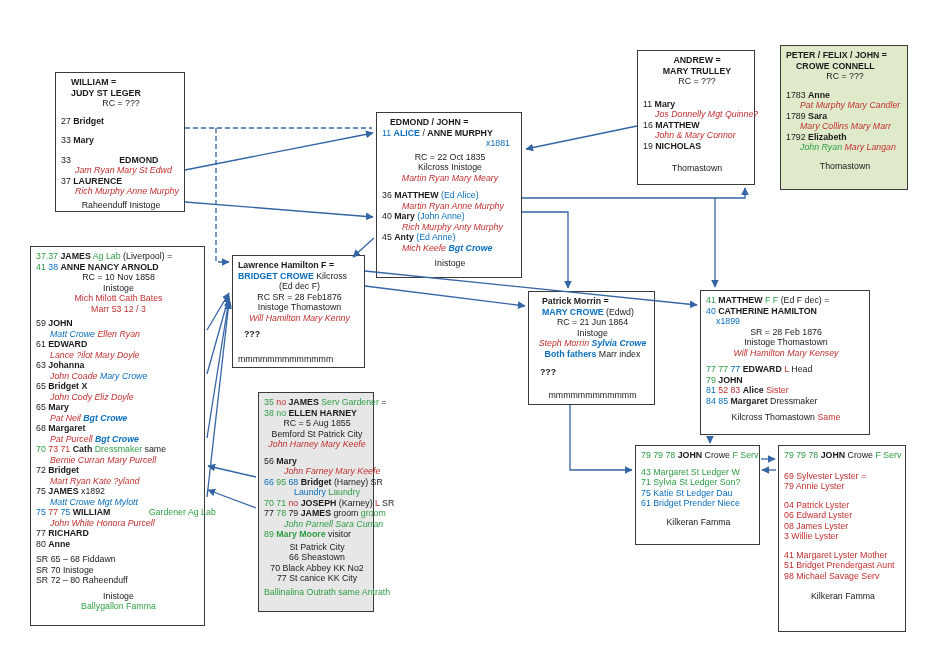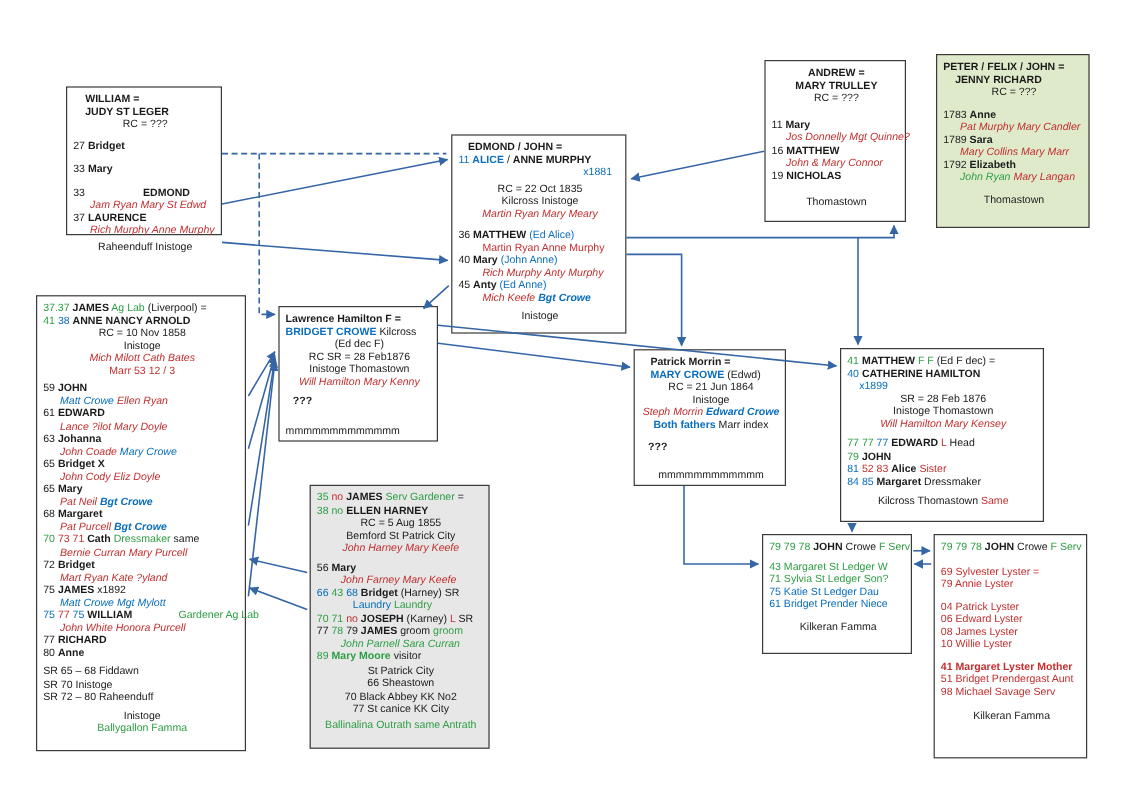--- a/index.html
+++ b/index.html
@@ -42,21 +42,21 @@
       <polyline points="207,497 229,302" fill="none" stroke="#3465a4" stroke-width="1.3" marker-end="url(#arr)"></polyline>
       <polyline points="256,477 208,466" fill="none" stroke="#3465a4" stroke-width="1.3" marker-end="url(#arr)"></polyline>
       <polyline points="256,508 208,490" fill="none" stroke="#3465a4" stroke-width="1.3" marker-end="url(#arr)"></polyline>
       <polyline points="570,405 570,470 632,470" fill="none" stroke="#3465a4" stroke-width="1.3" marker-end="url(#arr)"></polyline>
       <polyline points="710,436 710,443" fill="none" stroke="#3465a4" stroke-width="1.3" marker-end="url(#arr)"></polyline>
       <polyline points="761,459 775,459" fill="none" stroke="#3465a4" stroke-width="1.3" marker-end="url(#arr)"></polyline>
       <polyline points="776,470 762,470" fill="none" stroke="#3465a4" stroke-width="1.3" marker-end="url(#arr)"></polyline>
       <polyline points="637,126 526,149" fill="none" stroke="#3465a4" stroke-width="1.3" marker-end="url(#arr)"></polyline>
     </svg>
 
-  <div class="box" style="left:55px;top:72px;width:130px;height:124px">
+  <div class="box" style="left:55px;top:72px;width:130px;height:140px">
       <div class="ln" style="padding-left: 10px;"><span style="color: rgb(26, 26, 26); font-weight: 700;">WILLIAM  =</span></div>
       <div class="ln" style="padding-left: 10px;"><span style="color: rgb(26, 26, 26); font-weight: 700;">JUDY ST LEGER</span></div>
       <div class="ln ctr"><span style="color: rgb(26, 26, 26);">RC = ???</span></div>
       <div class="ln" style="margin-top: 7px;"><span style="color: rgb(26, 26, 26);">27  </span><span style="color: rgb(26, 26, 26); font-weight: 700;">Bridget</span></div>
       <div class="ln" style="margin-top: 9px;"><span style="color: rgb(26, 26, 26);">33  </span><span style="color: rgb(26, 26, 26); font-weight: 700;">Mary</span></div>
       <div class="ln" style="margin-top: 9px;"><span style="color: rgb(26, 26, 26);">33  </span><span style="color: rgb(26, 26, 26); font-weight: 700; padding-left: 46px;">EDMOND</span></div>
       <div class="ln" style="padding-left: 14px;"><span style="color: rgb(194, 47, 47); font-style: italic;">Jam Ryan Mary St Edwd</span></div>
       <div class="ln"><span style="color: rgb(26, 26, 26);">37  </span><span style="color: rgb(26, 26, 26); font-weight: 700;">LAURENCE</span></div>
       <div class="ln" style="padding-left: 14px;"><span style="color: rgb(194, 47, 47); font-style: italic;">Rich Murphy Anne Murphy</span></div>
       <div class="ln ctr" style="margin-top: 3px;"><span style="color: rgb(26, 26, 26);">Raheenduff  Inistoge</span></div>
@@ -67,51 +67,51 @@
       <div class="ln ctr"><span style="color: rgb(26, 26, 26);">RC = ???</span></div>
       <div class="ln" style="margin-top: 12px;"><span style="color: rgb(26, 26, 26);">11  </span><span style="color: rgb(26, 26, 26); font-weight: 700;">Mary</span></div>
       <div class="ln" style="padding-left: 12px;"><span style="color: rgb(194, 47, 47); font-style: italic;">Jos Donnelly Mgt Quinne?</span></div>
       <div class="ln"><span style="color: rgb(26, 26, 26);">16  </span><span style="color: rgb(26, 26, 26); font-weight: 700;">MATTHEW</span></div>
       <div class="ln" style="padding-left: 12px;"><span style="color: rgb(194, 47, 47); font-style: italic;">John &amp; Mary Connor</span></div>
       <div class="ln"><span style="color: rgb(26, 26, 26);">19  </span><span style="color: rgb(26, 26, 26); font-weight: 700;">NICHOLAS</span></div>
       <div class="ln ctr" style="margin-top: 12px;"><span style="color: rgb(26, 26, 26);">Thomastown</span></div>
     </div>
   <div class="box bg-green" style="left:780px;top:45px;width:128px;height:145px">
       <div class="ln"><span style="color: rgb(26, 26, 26); font-weight: 700;">PETER / FELIX / JOHN  =</span></div>
-      <div class="ln" style="padding-left: 10px;"><span style="color: rgb(26, 26, 26); font-weight: 700;">JENNY RICHARD</span></div>
+      <div class="ln" style="padding-left: 10px;"><span style="color: rgb(26, 26, 26); font-weight: 700;">CROWE CONNELL</span></div>
       <div class="ln ctr"><span style="color: rgb(26, 26, 26);">RC = ???</span></div>
       <div class="ln" style="margin-top: 8px;"><span style="color: rgb(26, 26, 26);">1783  </span><span style="color: rgb(26, 26, 26); font-weight: 700;">Anne</span></div>
       <div class="ln" style="padding-left: 14px;"><span style="color: rgb(194, 47, 47); font-style: italic;">Pat Murphy Mary Candler</span></div>
       <div class="ln"><span style="color: rgb(26, 26, 26);">1789  </span><span style="color: rgb(26, 26, 26); font-weight: 700;">Sara</span></div>
       <div class="ln" style="padding-left: 14px;"><span style="color: rgb(194, 47, 47); font-style: italic;">Mary Collins Mary Marr</span></div>
       <div class="ln"><span style="color: rgb(26, 26, 26);">1792  </span><span style="color: rgb(26, 26, 26); font-weight: 700;">Elizabeth</span></div>
       <div class="ln" style="padding-left: 14px;"><span style="color: rgb(46, 158, 68); font-style: italic;">John Ryan </span><span style="color: rgb(194, 47, 47); font-style: italic;">Mary Langan</span></div>
       <div class="ln ctr" style="margin-top: 8px;"><span style="color: rgb(26, 26, 26);">Thomastown</span></div>
     </div>
   <div class="box" style="left:376px;top:112px;width:146px;height:166px">
       <div class="ln" style="padding-left: 8px;"><span style="color: rgb(26, 26, 26); font-weight: 700;">EDMOND / JOHN  =</span></div>
       <div class="ln"><span style="color: rgb(10, 110, 189);">11 </span><span style="color: rgb(10, 110, 189); font-weight: 700;">ALICE</span><span style="color: rgb(26, 26, 26);"> / </span><span style="color: rgb(26, 26, 26); font-weight: 700;">ANNE MURPHY</span></div>
       <div class="ln rgt"><span style="color: rgb(10, 110, 189);">x1881</span></div>
       <div class="ln ctr" style="margin-top: 3px;"><span style="color: rgb(26, 26, 26);">RC = 22 Oct 1835</span></div>
       <div class="ln ctr"><span style="color: rgb(26, 26, 26);">Kilcross  Inistoge</span></div>
       <div class="ln ctr"><span style="color: rgb(194, 47, 47); font-style: italic;">Martin Ryan Mary Meary</span></div>
       <div class="ln" style="margin-top: 7px;"><span style="color: rgb(26, 26, 26);">36  </span><span style="color: rgb(26, 26, 26); font-weight: 700;">MATTHEW</span><span style="color: rgb(10, 110, 189);">  (Ed Alice)</span></div>
-      <div class="ln" style="padding-left: 20px;"><span style="color: rgb(194, 47, 47); ">Martin Ryan Anne Murphy</span></div>
+      <div class="ln" style="padding-left: 20px;"><span style="color: rgb(194, 47, 47); font-style: italic;">Martin Ryan Anne Murphy</span></div>
       <div class="ln"><span style="color: rgb(26, 26, 26);">40  </span><span style="color: rgb(26, 26, 26); font-weight: 700;">Mary</span><span style="color: rgb(10, 110, 189);">  (John Anne)</span></div>
       <div class="ln" style="padding-left: 20px;"><span style="color: rgb(194, 47, 47); font-style: italic;">Rich Murphy Anty Murphy</span></div>
       <div class="ln"><span style="color: rgb(26, 26, 26);">45  </span><span style="color: rgb(26, 26, 26); font-weight: 700;">Anty</span><span style="color: rgb(10, 110, 189);">  (Ed Anne)</span></div>
       <div class="ln" style="padding-left: 20px;"><span style="color: rgb(194, 47, 47); font-style: italic;">Mich Keefe </span><span style="color: rgb(10, 110, 189); font-style: italic; font-weight: 700;">Bgt Crowe</span></div>
       <div class="ln ctr" style="margin-top: 5px;"><span style="color: rgb(26, 26, 26);">Inistoge</span></div>
     </div>
   <div class="box" style="left:30px;top:246px;width:175px;height:380px">
       <div class="ln"><span style="color: rgb(46, 158, 68);">37.37 </span><span style="color: rgb(26, 26, 26); font-weight: 700;">JAMES</span><span style="color: rgb(46, 158, 68);"> Ag Lab</span><span style="color: rgb(26, 26, 26);"> (Liverpool)  =</span></div>
       <div class="ln"><span style="color: rgb(46, 158, 68);">41 </span><span style="color: rgb(10, 110, 189);">38 </span><span style="color: rgb(26, 26, 26); font-weight: 700;">ANNE NANCY ARNOLD</span></div>
       <div class="ln ctr"><span style="color: rgb(26, 26, 26);">RC = 10 Nov 1858</span></div>
       <div class="ln ctr"><span style="color: rgb(26, 26, 26);">Inistoge</span></div>
-      <div class="ln ctr"><span style="color: rgb(194, 47, 47); font-style: italic;">Mich Milott Cath Bates</span></div>
+      <div class="ln ctr"><span style="color: rgb(194, 47, 47); ">Mich Milott Cath Bates</span></div>
       <div class="ln ctr"><span style="color: rgb(194, 47, 47);">Marr 53   12 / 3</span></div>
       <div class="ln" style="margin-top: 4px;"><span style="color: rgb(26, 26, 26);">59  </span><span style="color: rgb(26, 26, 26); font-weight: 700;">JOHN</span></div>
       <div class="ln" style="padding-left: 14px;"><span style="color: rgb(10, 110, 189); font-style: italic;">Matt Crowe </span><span style="color: rgb(194, 47, 47); font-style: italic;">Ellen Ryan</span></div>
       <div class="ln"><span style="color: rgb(26, 26, 26);">61  </span><span style="color: rgb(26, 26, 26); font-weight: 700;">EDWARD</span></div>
       <div class="ln" style="padding-left: 14px;"><span style="color: rgb(194, 47, 47); font-style: italic;">Lance ?ilot Mary Doyle</span></div>
       <div class="ln"><span style="color: rgb(26, 26, 26);">63  </span><span style="color: rgb(26, 26, 26); font-weight: 700;">Johanna</span></div>
       <div class="ln" style="padding-left: 14px;"><span style="color: rgb(194, 47, 47); font-style: italic;">John Coade </span><span style="color: rgb(10, 110, 189); font-style: italic;">Mary Crowe</span></div>
       <div class="ln"><span style="color: rgb(26, 26, 26);">65  </span><span style="color: rgb(26, 26, 26); font-weight: 700;">Bridget X</span></div>
       <div class="ln" style="padding-left: 14px;"><span style="color: rgb(194, 47, 47); font-style: italic;">John Cody Eliz Doyle</span></div>
       <div class="ln"><span style="color: rgb(26, 26, 26);">65  </span><span style="color: rgb(26, 26, 26); font-weight: 700;">Mary</span></div>
@@ -137,46 +137,46 @@
   <div class="box" style="left:232px;top:255px;width:133px;height:113px">
       <div class="ln"><span style="color: rgb(26, 26, 26); font-weight: 700;">Lawrence Hamilton F  =</span></div>
       <div class="ln"><span style="color: rgb(10, 110, 189); font-weight: 700;">BRIDGET CROWE </span><span style="color: rgb(26, 26, 26);">Kilcross</span></div>
       <div class="ln ctr"><span style="color: rgb(26, 26, 26);">(Ed dec F)</span></div>
       <div class="ln ctr"><span style="color: rgb(26, 26, 26);">RC SR = 28 Feb1876</span></div>
       <div class="ln ctr"><span style="color: rgb(26, 26, 26);">Inistoge  Thomastown</span></div>
       <div class="ln ctr"><span style="color: rgb(194, 47, 47); font-style: italic;">Will Hamilton Mary Kenny</span></div>
       <div class="ln" style="margin-top: 6px; padding-left: 6px;"><span style="color: rgb(26, 26, 26); font-weight: 700;">???</span></div>
       <div class="ln" style="margin-top: 14px;"><span style="color: rgb(26, 26, 26);">mmmmmmmmmmmmm</span></div>
     </div>
-  <div class="box bg-gray" style="left:258px;top:404px;width:150px;height:220px">
+  <div class="box bg-gray" style="left:258px;top:392px;width:116px;height:220px">
       <div class="ln"><span style="color: rgb(46, 158, 68);">35 </span><span style="color: rgb(194, 47, 47);">no </span><span style="color: rgb(26, 26, 26); font-weight: 700;">JAMES</span><span style="color: rgb(46, 158, 68);"> Serv Gardener</span><span style="color: rgb(26, 26, 26);">  =</span></div>
       <div class="ln"><span style="color: rgb(46, 158, 68);">38 </span><span style="color: rgb(46, 158, 68);">no </span><span style="color: rgb(26, 26, 26); font-weight: 700;">ELLEN HARNEY</span></div>
       <div class="ln ctr"><span style="color: rgb(26, 26, 26);">RC = 5 Aug 1855</span></div>
       <div class="ln ctr"><span style="color: rgb(26, 26, 26);">Bemford St Patrick City</span></div>
       <div class="ln ctr"><span style="color: rgb(194, 47, 47); font-style: italic;">John Harney Mary Keefe</span></div>
       <div class="ln" style="margin-top: 6px;"><span style="color: rgb(26, 26, 26);">56  </span><span style="color: rgb(26, 26, 26); font-weight: 700;">Mary</span></div>
       <div class="ln" style="padding-left: 20px;"><span style="color: rgb(194, 47, 47); font-style: italic;">John Farney Mary Keefe</span></div>
-      <div class="ln"><span style="color: rgb(10, 110, 189);">66 </span><span style="color: rgb(46, 158, 68);">43 </span><span style="color: rgb(10, 110, 189);">68 </span><span style="color: rgb(26, 26, 26); font-weight: 700;">Bridget</span><span style="color: rgb(26, 26, 26);"> (Harney) </span><span style="color: rgb(26, 26, 26);">SR</span></div>
+      <div class="ln"><span style="color: rgb(10, 110, 189);">66 </span><span style="color: rgb(46, 158, 68);">95 </span><span style="color: rgb(10, 110, 189);">68 </span><span style="color: rgb(26, 26, 26); font-weight: 700;">Bridget</span><span style="color: rgb(26, 26, 26);"> (Harney) </span><span style="color: rgb(26, 26, 26);">SR</span></div>
       <div class="ln" style="padding-left: 30px;"><span style="color: rgb(10, 110, 189);">Laundry </span><span style="color: rgb(46, 158, 68);">Laundry</span></div>
       <div class="ln"><span style="color: rgb(46, 158, 68);">70 </span><span style="color: rgb(46, 158, 68);">71 </span><span style="color: rgb(194, 47, 47);">no </span><span style="color: rgb(26, 26, 26); font-weight: 700;">JOSEPH</span><span style="color: rgb(26, 26, 26);"> (Karney) </span><span style="color: rgb(194, 47, 47);">L </span><span style="color: rgb(26, 26, 26);">SR</span></div>
       <div class="ln"><span style="color: rgb(26, 26, 26);">77 </span><span style="color: rgb(46, 158, 68);">78 </span><span style="color: rgb(26, 26, 26);">79 </span><span style="color: rgb(26, 26, 26); font-weight: 700;">JAMES</span><span style="color: rgb(26, 26, 26);"> groom</span><span style="color: rgb(46, 158, 68);"> groom</span></div>
       <div class="ln" style="padding-left: 20px;"><span style="color: rgb(46, 158, 68); font-style: italic;">John Parnell Sara Curran</span></div>
       <div class="ln"><span style="color: rgb(46, 158, 68);">89 </span><span style="color: rgb(46, 158, 68); font-weight: 700;">Mary Moore</span><span style="color: rgb(26, 26, 26);"> visitor</span></div>
       <div class="ln ctr" style="margin-top: 2px;"><span style="color: rgb(26, 26, 26);">St Patrick  City</span></div>
       <div class="ln ctr"><span style="color: rgb(26, 26, 26);">66  Sheastown</span></div>
       <div class="ln ctr"><span style="color: rgb(26, 26, 26);">70  Black Abbey KK No2</span></div>
       <div class="ln ctr"><span style="color: rgb(26, 26, 26);">77  St canice KK City</span></div>
       <div class="ln ctr" style="margin-top: 3px;"><span style="color: rgb(46, 158, 68);">Ballinalina Outrath </span><span style="color: rgb(46, 158, 68);">same Antrath</span></div>
     </div>
   <div class="box" style="left:528px;top:291px;width:127px;height:114px">
       <div class="ln" style="padding-left: 8px;"><span style="color: rgb(26, 26, 26); font-weight: 700;">Patrick Morrin  =</span></div>
       <div class="ln" style="padding-left: 8px;"><span style="color: rgb(10, 110, 189); font-weight: 700;">MARY CROWE </span><span style="color: rgb(26, 26, 26);">(Edwd)</span></div>
       <div class="ln ctr"><span style="color: rgb(26, 26, 26);">RC = 21 Jun 1864</span></div>
       <div class="ln ctr"><span style="color: rgb(26, 26, 26);">Inistoge</span></div>
-      <div class="ln ctr"><span style="color: rgb(194, 47, 47); font-style: italic;">Steph Morrin </span><span style="color: rgb(10, 110, 189); font-style: italic; font-weight: 700;">Edward Crowe</span></div>
+      <div class="ln ctr"><span style="color: rgb(194, 47, 47); font-style: italic;">Steph Morrin </span><span style="color: rgb(10, 110, 189); font-style: italic; font-weight: 700;">Sylvia Crowe</span></div>
       <div class="ln ctr"><span style="color: rgb(10, 110, 189); font-weight: 700;">Both fathers </span><span style="color: rgb(26, 26, 26);">Marr index</span></div>
       <div class="ln" style="margin-top: 8px; padding-left: 6px;"><span style="color: rgb(26, 26, 26); font-weight: 700;">???</span></div>
       <div class="ln ctr" style="margin-top: 12px;"><span style="color: rgb(26, 26, 26);">mmmmmmmmmmmm</span></div>
     </div>
   <div class="box" style="left:700px;top:290px;width:170px;height:145px">
       <div class="ln"><span style="color: rgb(46, 158, 68);">41 </span><span style="color: rgb(26, 26, 26); font-weight: 700;">MATTHEW</span><span style="color: rgb(46, 158, 68);"> F F </span><span style="color: rgb(26, 26, 26);">(Ed F dec)  =</span></div>
       <div class="ln"><span style="color: rgb(10, 110, 189);">40 </span><span style="color: rgb(26, 26, 26); font-weight: 700;">CATHERINE HAMILTON</span></div>
       <div class="ln" style="padding-left: 10px;"><span style="color: rgb(10, 110, 189);">x1899</span></div>
       <div class="ln ctr"><span style="color: rgb(26, 26, 26);">SR = 28 Feb 1876</span></div>
       <div class="ln ctr"><span style="color: rgb(26, 26, 26);">Inistoge Thomastown</span></div>
@@ -195,20 +195,20 @@
       <div class="ln"><span style="color: rgb(10, 110, 189);">61 Bridget Prender Niece</span></div>
       <div class="ln ctr" style="margin-top: 8px;"><span style="color: rgb(26, 26, 26);">Kilkeran  Famma</span></div>
     </div>
   <div class="box" style="left:778px;top:445px;width:128px;height:187px">
       <div class="ln"><span style="color: rgb(46, 158, 68);">79 79 78 </span><span style="color: rgb(26, 26, 26); font-weight: 700;">JOHN</span><span style="color: rgb(26, 26, 26);"> Crowe </span><span style="color: rgb(46, 158, 68);">F </span><span style="color: rgb(46, 158, 68);">Serv</span></div>
       <div class="ln" style="margin-top: 10px;"><span style="color: rgb(194, 47, 47);">69 Sylvester Lyster  =</span></div>
       <div class="ln"><span style="color: rgb(194, 47, 47);">79 Annie Lyster</span></div>
       <div class="ln" style="margin-top: 8px;"><span style="color: rgb(194, 47, 47);">04 Patrick Lyster</span></div>
       <div class="ln"><span style="color: rgb(194, 47, 47);">06 Edward Lyster</span></div>
       <div class="ln"><span style="color: rgb(194, 47, 47);">08 James Lyster</span></div>
-      <div class="ln"><span style="color: rgb(194, 47, 47);">10 Willie Lyster</span></div>
-      <div class="ln" style="margin-top: 8px; font-weight: bold;"><span style="color: rgb(194, 47, 47);">41 Margaret Lyster Mother</span></div>
+      <div class="ln"><span style="color: rgb(194, 47, 47);">3 Willie Lyster</span></div>
+      <div class="ln" style="margin-top: 8px;"><span style="color: rgb(194, 47, 47);">41 Margaret Lyster Mother</span></div>
       <div class="ln"><span style="color: rgb(194, 47, 47);">51 Bridget Prendergast Aunt</span></div>
       <div class="ln"><span style="color: rgb(194, 47, 47);">98 Michael Savage Serv</span></div>
       <div class="ln ctr" style="margin-top: 10px;"><span style="color: rgb(26, 26, 26);">Kilkeran  Famma</span></div>
     </div>
 
 </div>
 
 </body></html>

